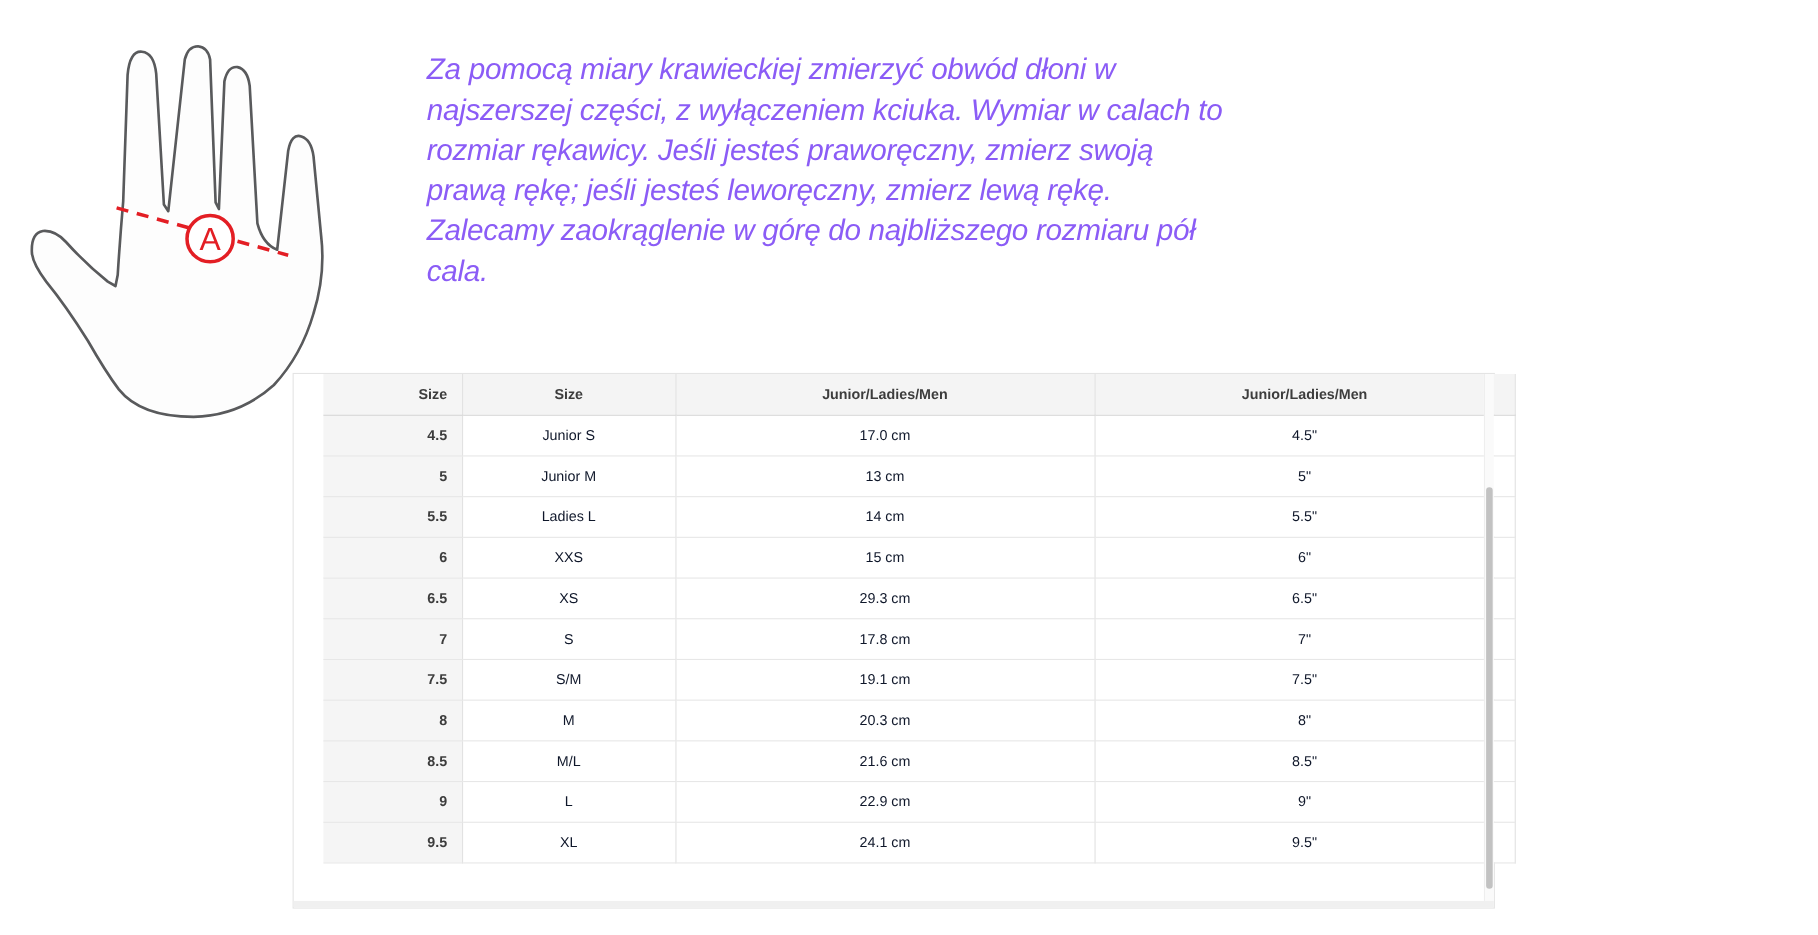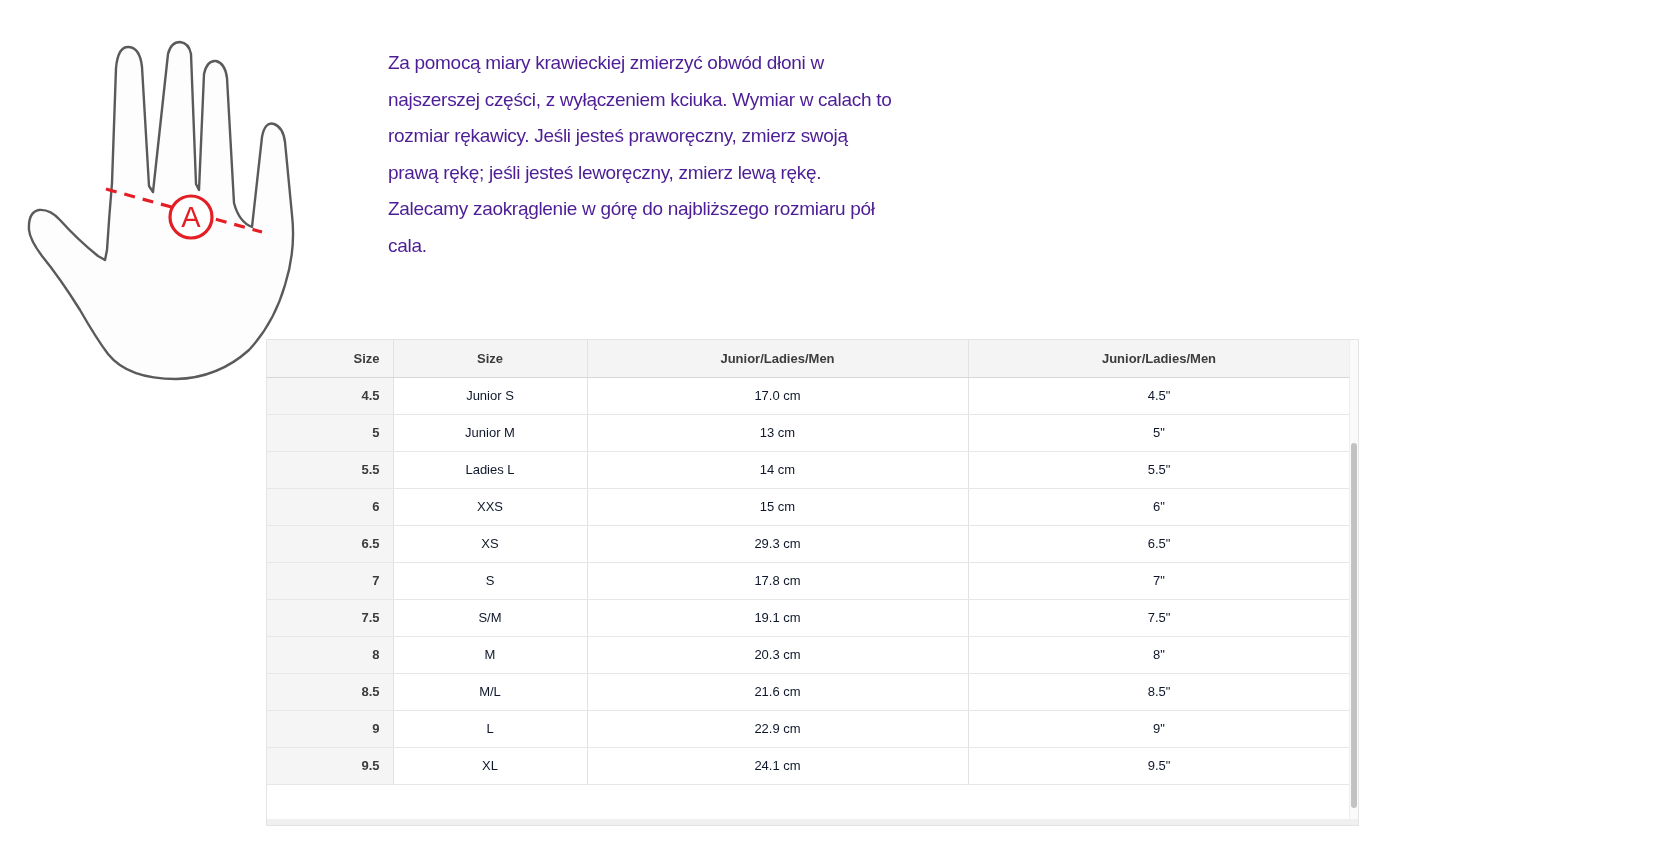--- a/index.html
+++ b/index.html
@@ -8,28 +8,28 @@
     position:relative; width:1653px; height:850px; background:#ffffff;
     overflow:hidden; font-family:"Liberation Sans", sans-serif;
   }
 
   
   .hand-figure { position:absolute; left:8px; top:38px; width:300px; height:350px; }
 
   
   .intro {
     position:absolute; left:388px; top:45px;
-    font-size:19px; line-height:36.6px; color:#4c1d95; letter-spacing:-0.3px;
+    font-size:27px; line-height:36.6px; color:#8b5cf6; letter-spacing:-0.3px;font-style:italic;
   }
   .intro .line { white-space:nowrap; }
 
   
   .table-card {
     position:absolute; left:266px; top:339px; width:1093px; height:487px;
-    background:#ffffff; border:1px solid #e4e4e4;
+    background:#ffffff; border:1px solid #e4e4e4;padding-left:27px;
   }
   table.size-table { border-collapse:collapse; table-layout:fixed; width:1083px; }
   .size-table col.c1 { width:126px; }
   .size-table col.c2 { width:194px; }
   .size-table col.c3 { width:381px; }
   .size-table col.c4 { width:382px; }
   .size-table th, .size-table td {
     height:37px; font-size:13px; text-align:center;
     border-bottom:1px solid #e7e7e7; border-right:1px solid #e2e2e2;
     vertical-align:middle; padding:0;

